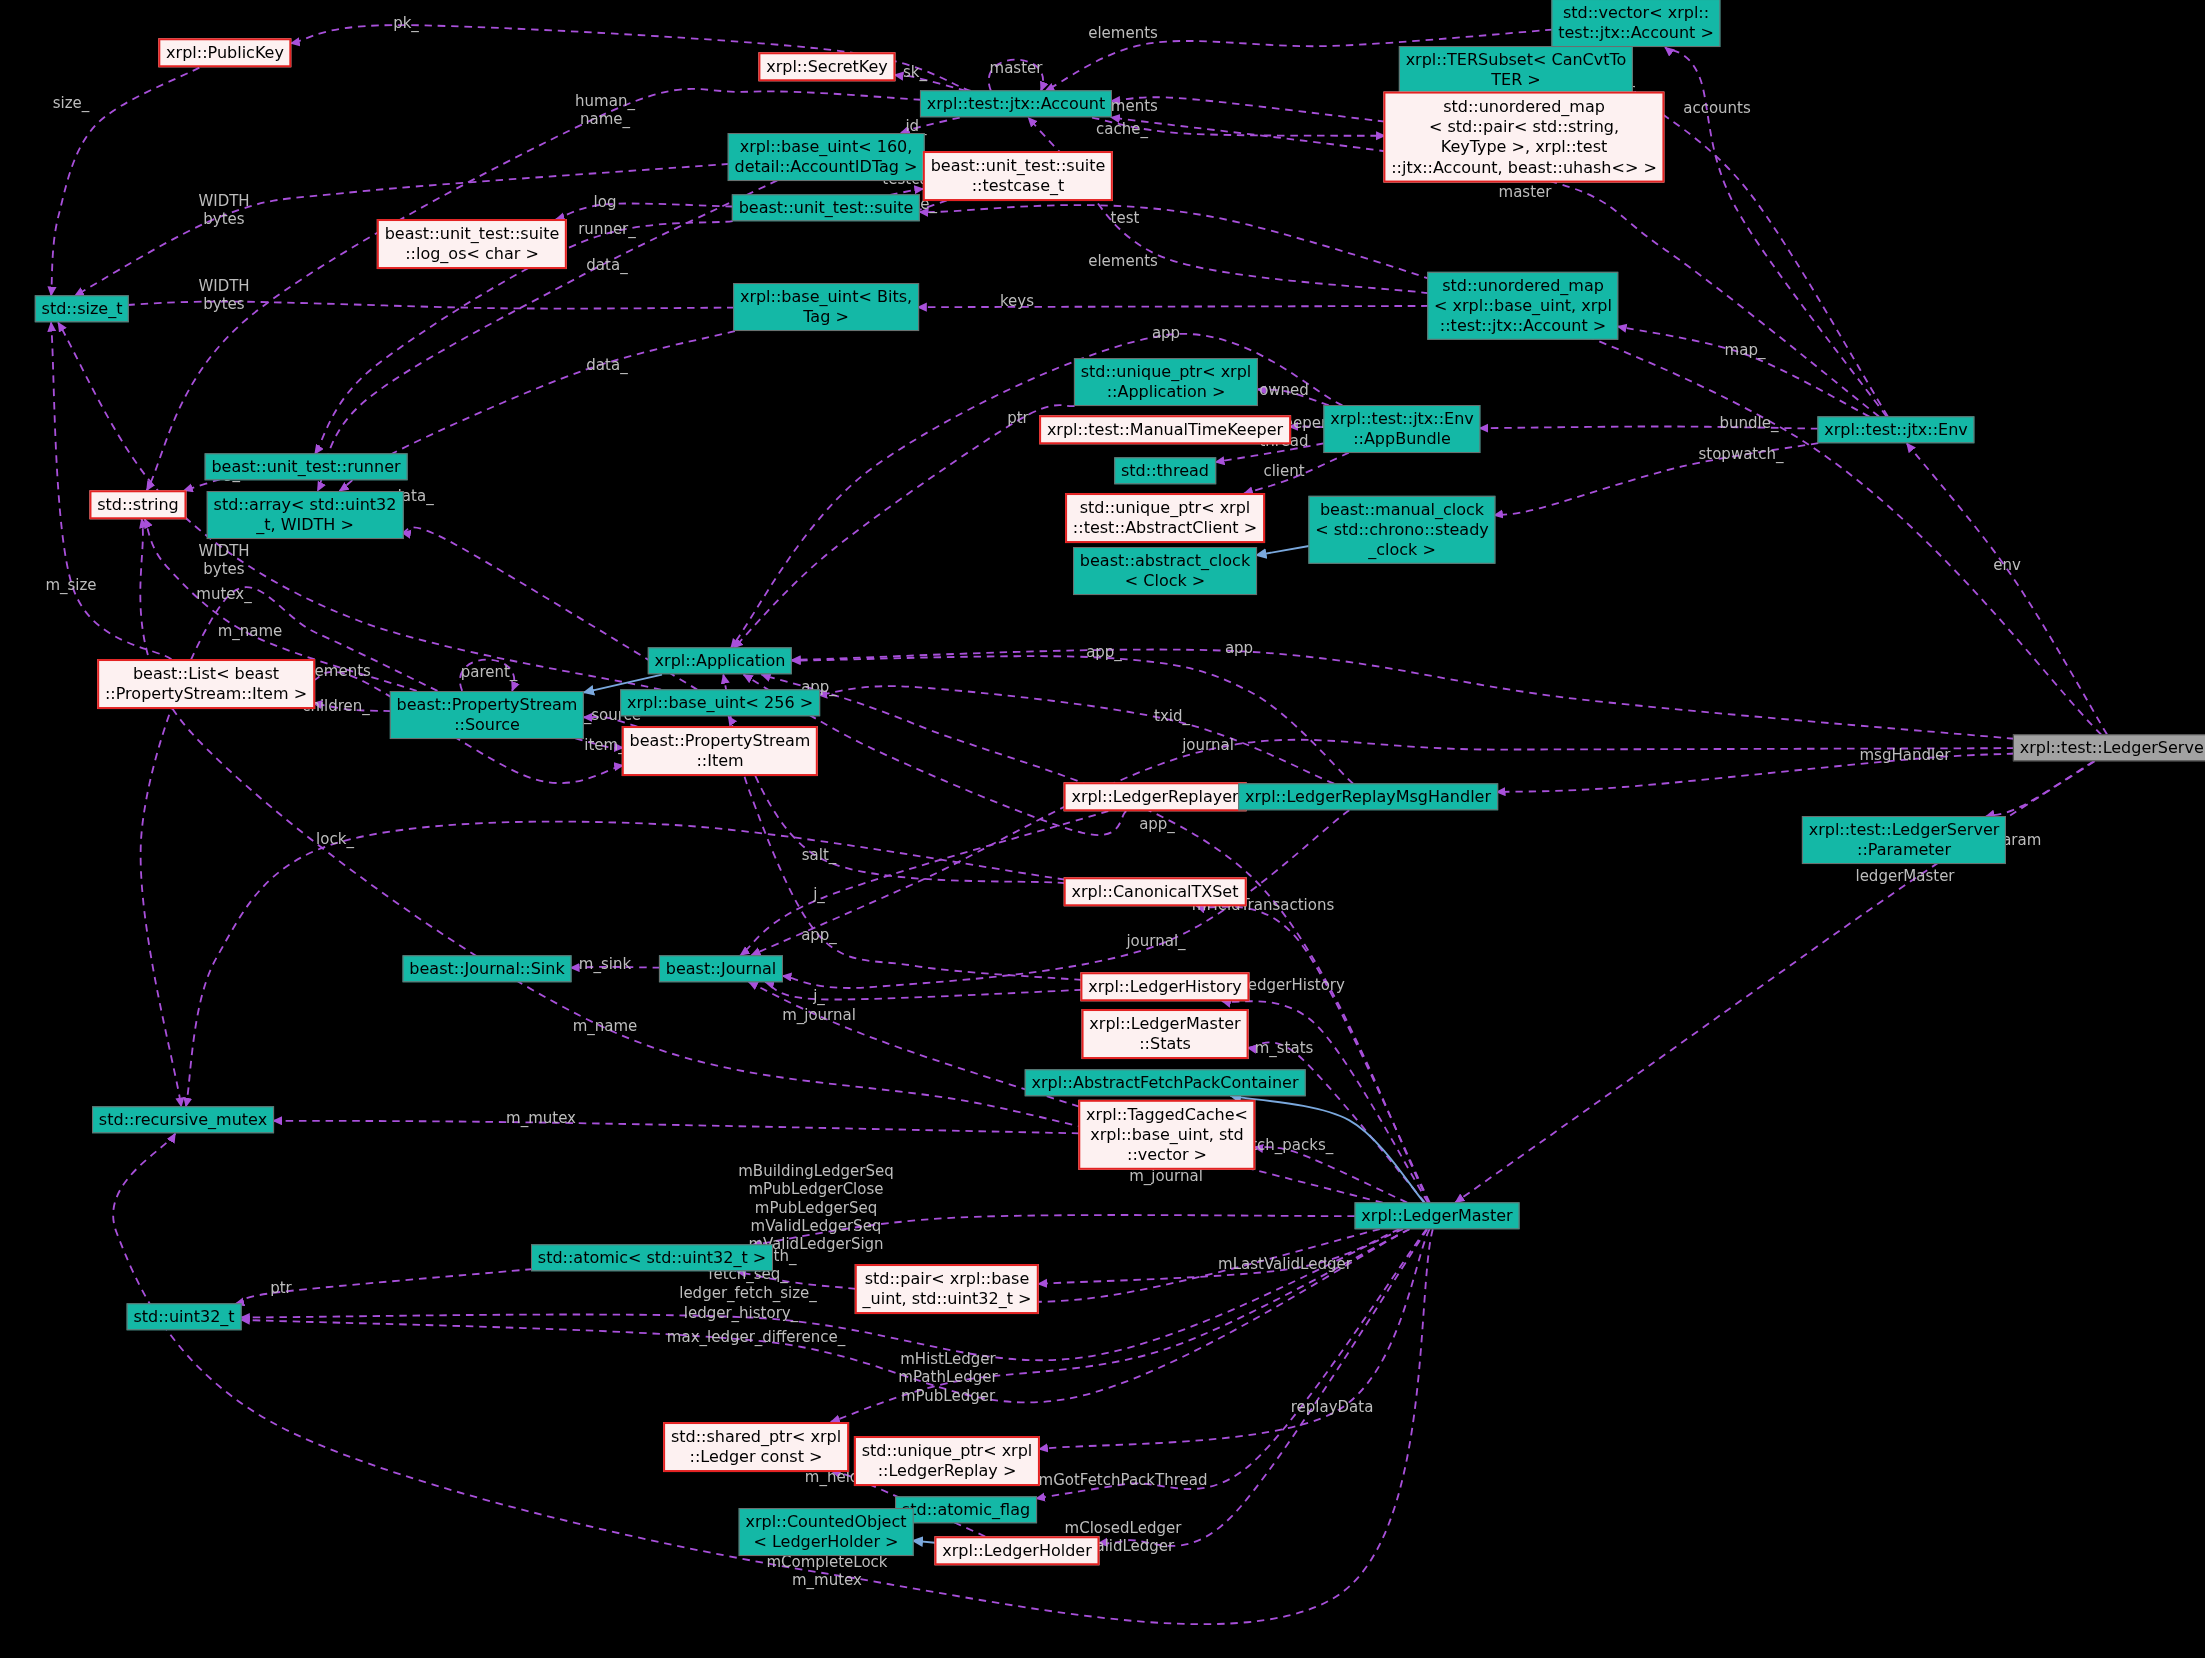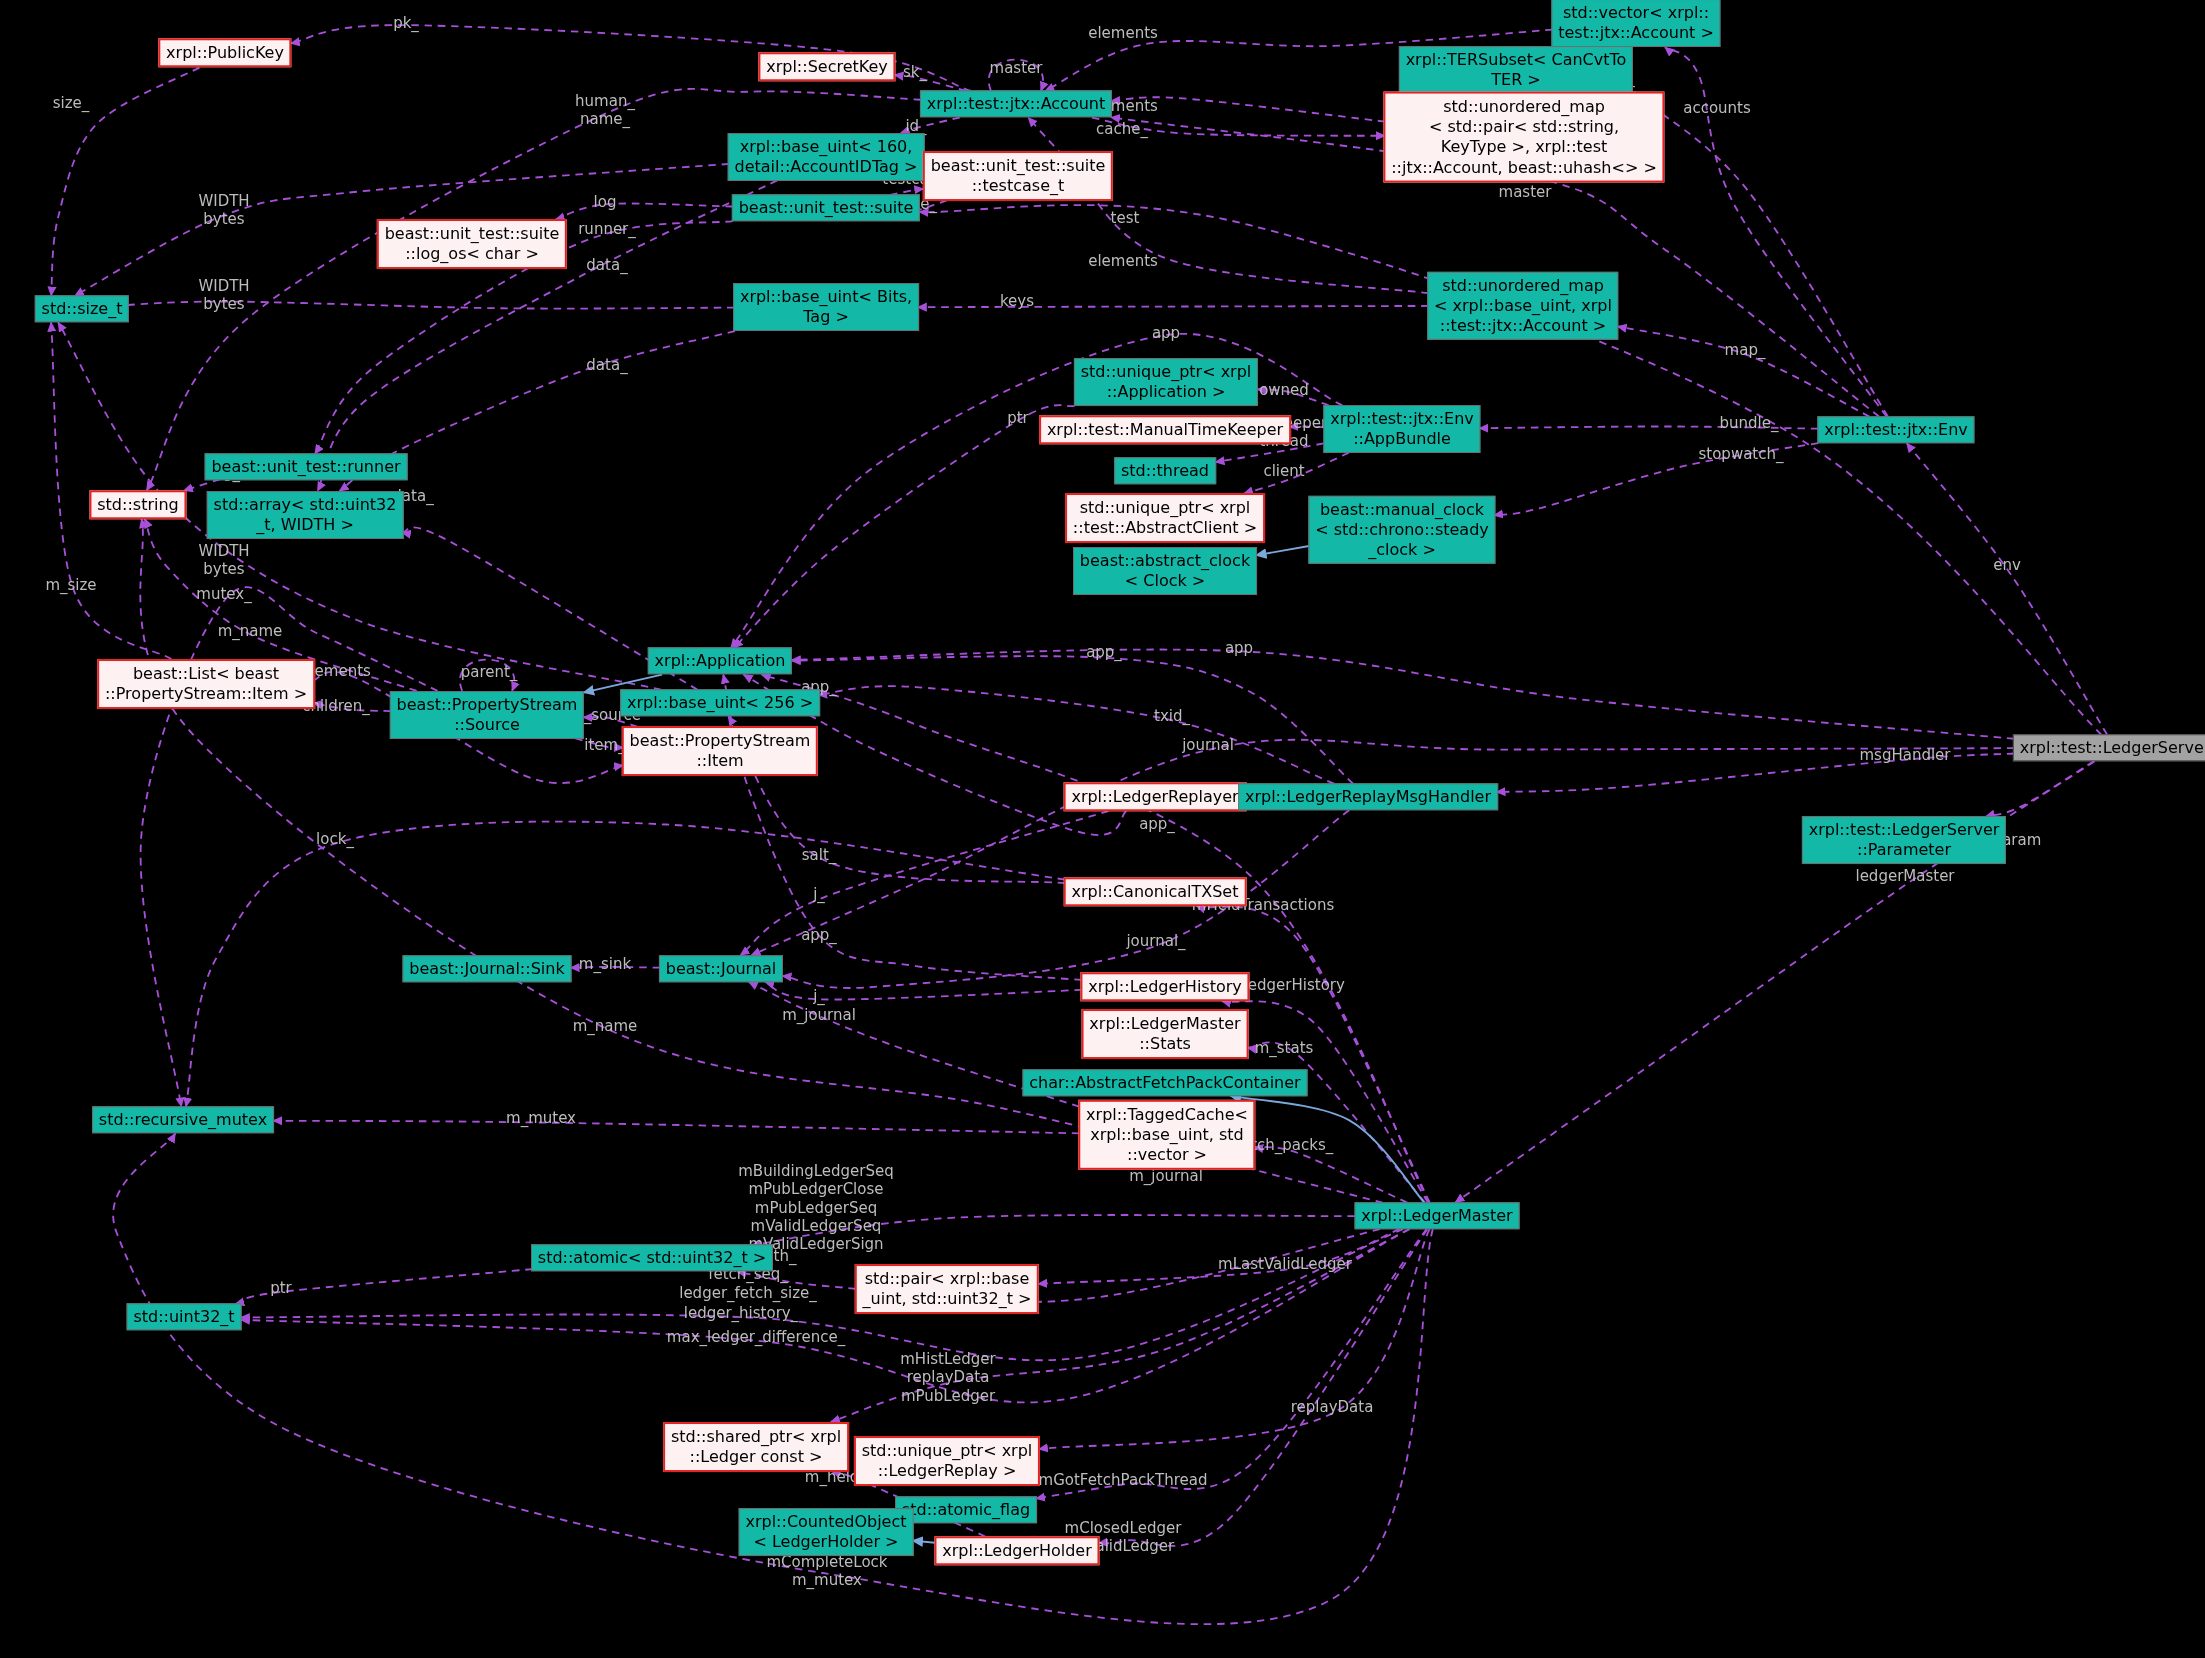--- a/index.html
+++ b/index.html
@@ -165,21 +165,21 @@
       <div class="node red" style="left: 720px; top: 751px;">beast::PropertyStream
 ::Item</div>
       <div class="node red" style="left: 206px; top: 684px;">beast::List&lt; beast
 ::PropertyStream::Item &gt;</div>
       <div class="node red" style="left: 1155px; top: 797px;">xrpl::LedgerReplayer</div>
       <div class="node" style="left: 1368px; top: 797px;">xrpl::LedgerReplayMsgHandler</div>
       <div class="node red" style="left: 1155px; top: 892px;">xrpl::CanonicalTXSet</div>
       <div class="node red" style="left: 1165px; top: 987px;">xrpl::LedgerHistory</div>
       <div class="node red" style="left: 1165px; top: 1034px;">xrpl::LedgerMaster
 ::Stats</div>
-      <div class="node" style="left: 1165px; top: 1083px;">char::AbstractFetchPackContainer</div>
+      <div class="node" style="left: 1165px; top: 1083px;">xrpl::AbstractFetchPackContainer</div>
       <div class="node red" style="left: 1167px; top: 1135px;">xrpl::TaggedCache&lt;
 xrpl::base_uint, std
 ::vector &gt;</div>
       <div class="node" style="left: 487px; top: 969px;">beast::Journal::Sink</div>
       <div class="node" style="left: 721px; top: 969px;">beast::Journal</div>
       <div class="node" style="left: 183px; top: 1120px;">std::recursive_mutex</div>
       <div class="node" style="left: 184px; top: 1317px;">std::uint32_t</div>
       <div class="node" style="left: 652px; top: 1258px;">std::atomic&lt; std::uint32_t &gt;</div>
       <div class="node red" style="left: 947px; top: 1289px;">std::pair&lt; xrpl::base
 _uint, std::uint32_t &gt;</div>
@@ -276,21 +276,21 @@
 mValidLedgerSeq
 mValidLedgerSign</div>
       <div class="elabel" style="left: 748px; top: 1274px;">fetch_depth_
 fetch_seq_
 ledger_fetch_size_</div>
       <div class="elabel" style="left: 741px; top: 1313px;">ledger_history_</div>
       <div class="elabel" style="left: 756px; top: 1337px;">max_ledger_difference_</div>
       <div class="elabel" style="left: 281px; top: 1288px;">ptr</div>
       <div class="elabel" style="left: 1285px; top: 1264px;">mLastValidLedger</div>
       <div class="elabel" style="left: 948px; top: 1377px;">mHistLedger
-replayData
+mPathLedger
 mPubLedger</div>
       <div class="elabel" style="left: 1332px; top: 1407px;">replayData</div>
       <div class="elabel" style="left: 858px; top: 1477px;">m_heldLedger</div>
       <div class="elabel" style="left: 1123px; top: 1480px;">mGotFetchPackThread</div>
       <div class="elabel" style="left: 1123px; top: 1537px;">mClosedLedger
 mValidLedger</div>
       <div class="elabel" style="left: 827px; top: 1571px;">mCompleteLock
 m_mutex</div>
     </div>
 </div>

